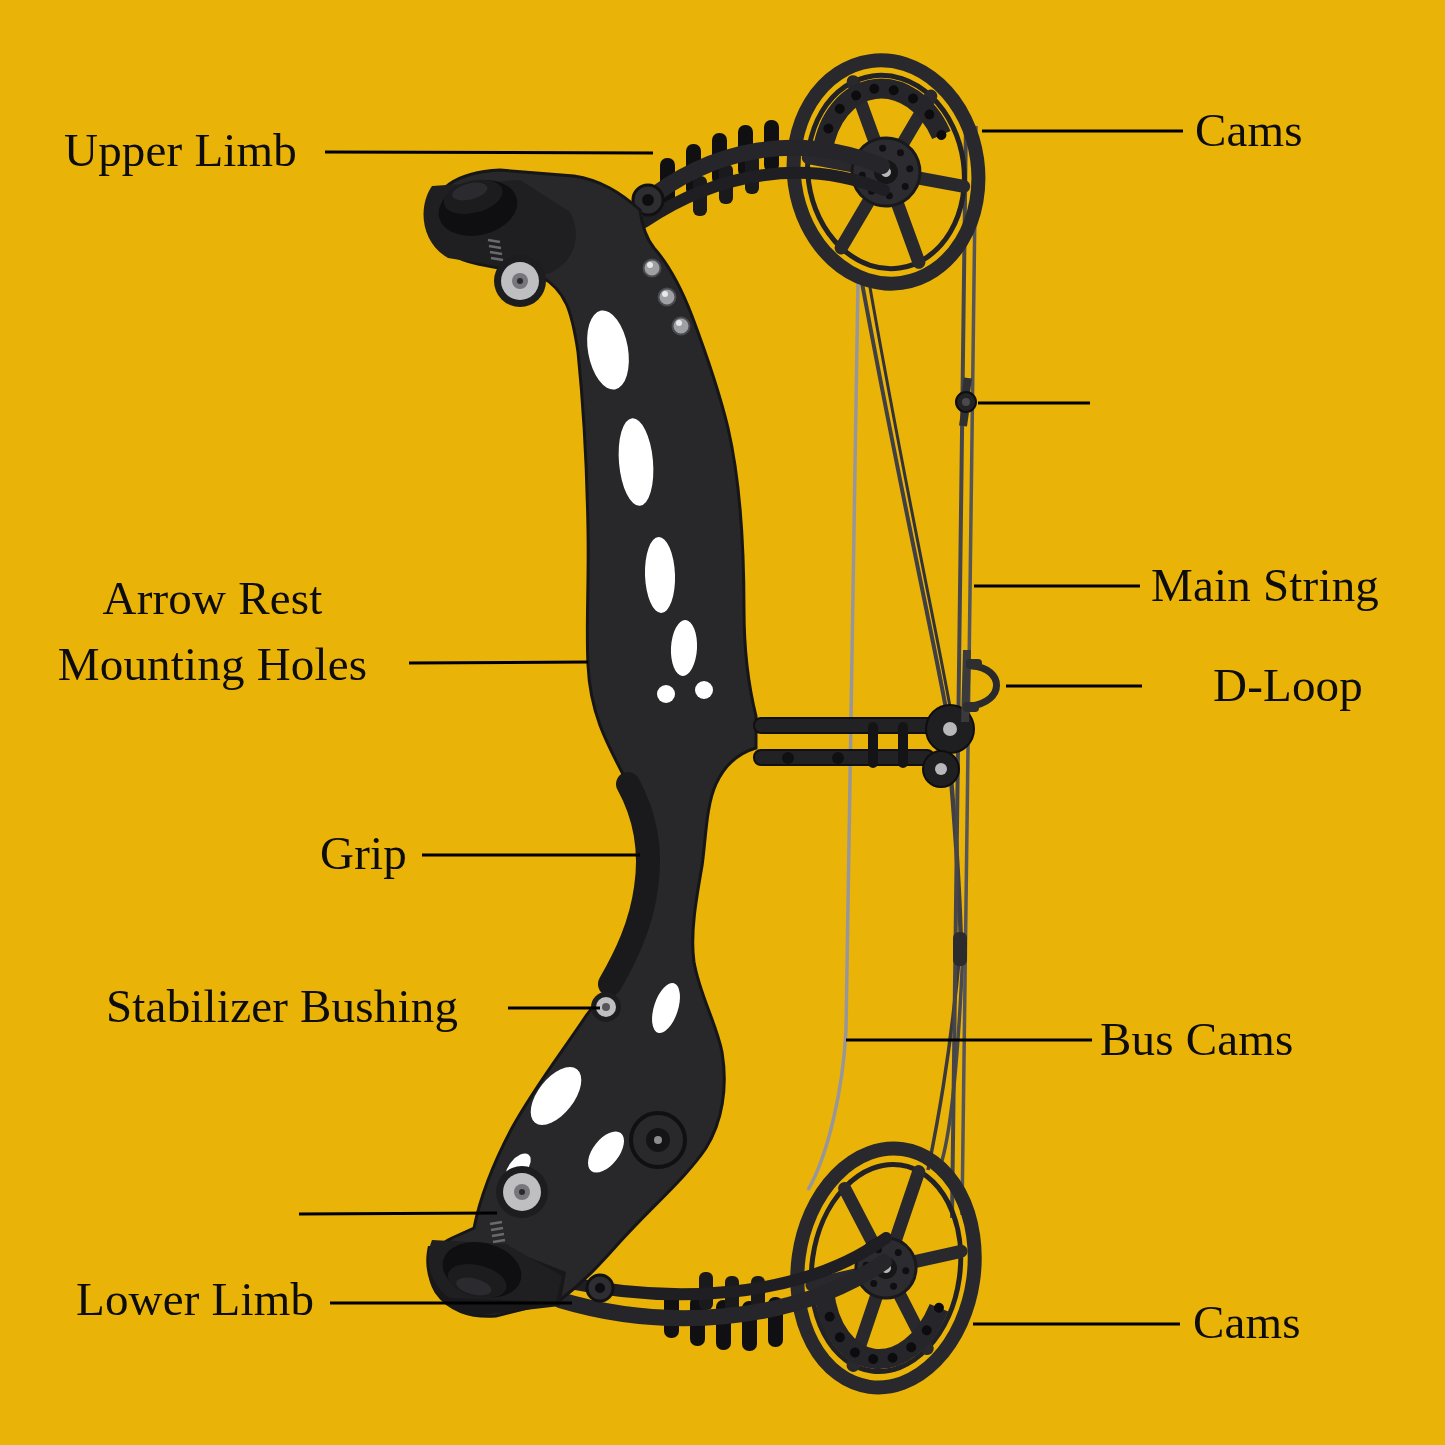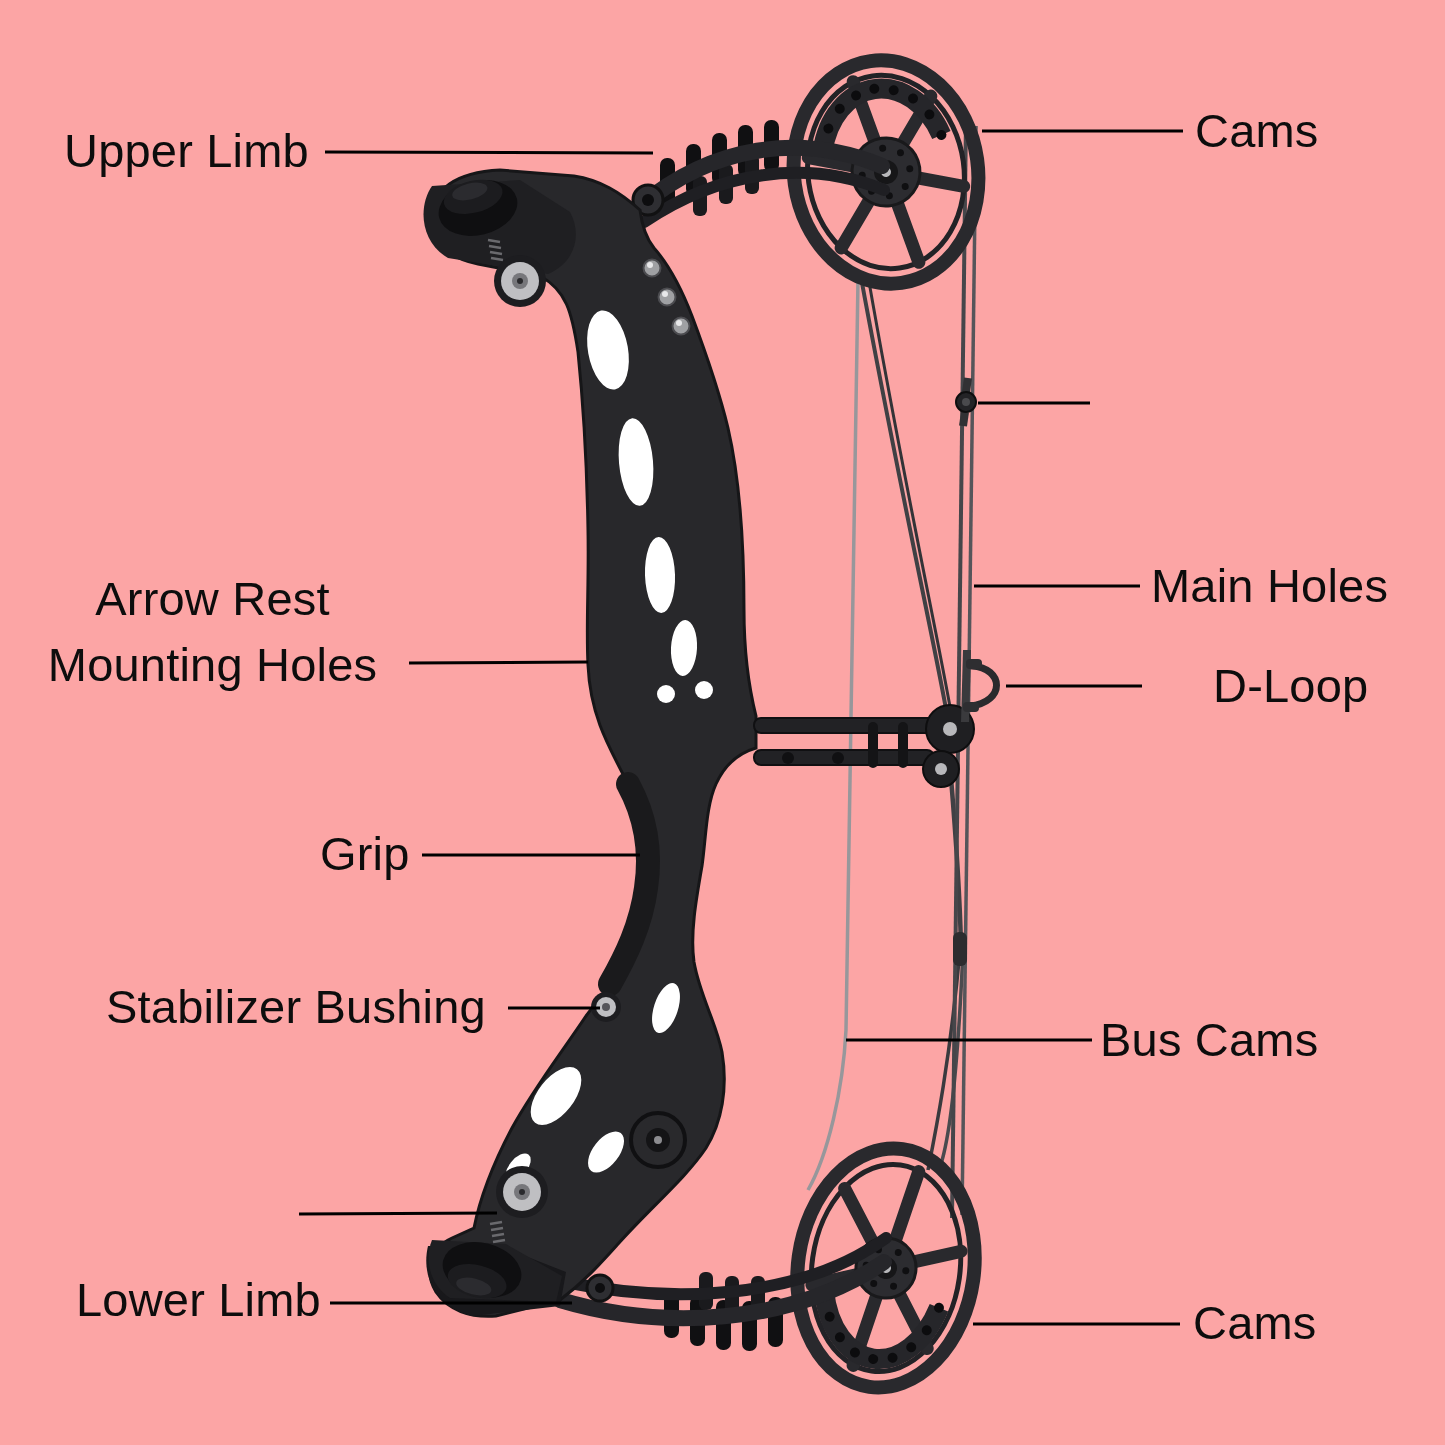--- a/index.html
+++ b/index.html
@@ -1,20 +1,20 @@
 <!DOCTYPE html>
 <html><head>
 <meta charset="utf-8">
 <style>
   html,body{margin:0;padding:0;background:#ffffff;}
   #stage{
     position:relative;
     width:1445px;height:1445px;
-    background:#fca5a5;
-    font-family:Liberation Sans, sans-serif;
+    background:#eab308;
+    font-family:Liberation Serif, serif;
     overflow:hidden;
   }
   #bow-svg{position:absolute;left:0;top:0;width:1445px;height:1445px;}
   .callout{
     position:absolute;
     transform:translateY(-50%);
     font-size:47px;
     line-height:1.06;
     color:#0d0d0d;
     white-space:nowrap;
@@ -309,21 +309,21 @@
       <line x1="330" y1="1303" x2="572" y2="1303"></line>
       <line x1="973" y1="1324" x2="1180" y2="1324"></line>
     </g>
   </svg>
 
   <div class="callout" style="left:64px;top:151px">Upper Limb</div>
 
   <div class="callout" style="left:1195px;top:131px">Cams</div>
 
 
-  <div class="callout" style="left:1151px;top:586px">Main Holes</div>
+  <div class="callout" style="left:1151px;top:586px">Main String</div>
 
   <div class="callout" style="left:1213px;top:686px">D-Loop</div>
 
   <div class="callout two-line" style="left:30px;top:632px;width:365px">
     <span>Arrow Rest</span>
     <span>Mounting Holes</span>
   </div>
 
   <div class="callout" style="left:320px;top:854px">Grip</div>
 

